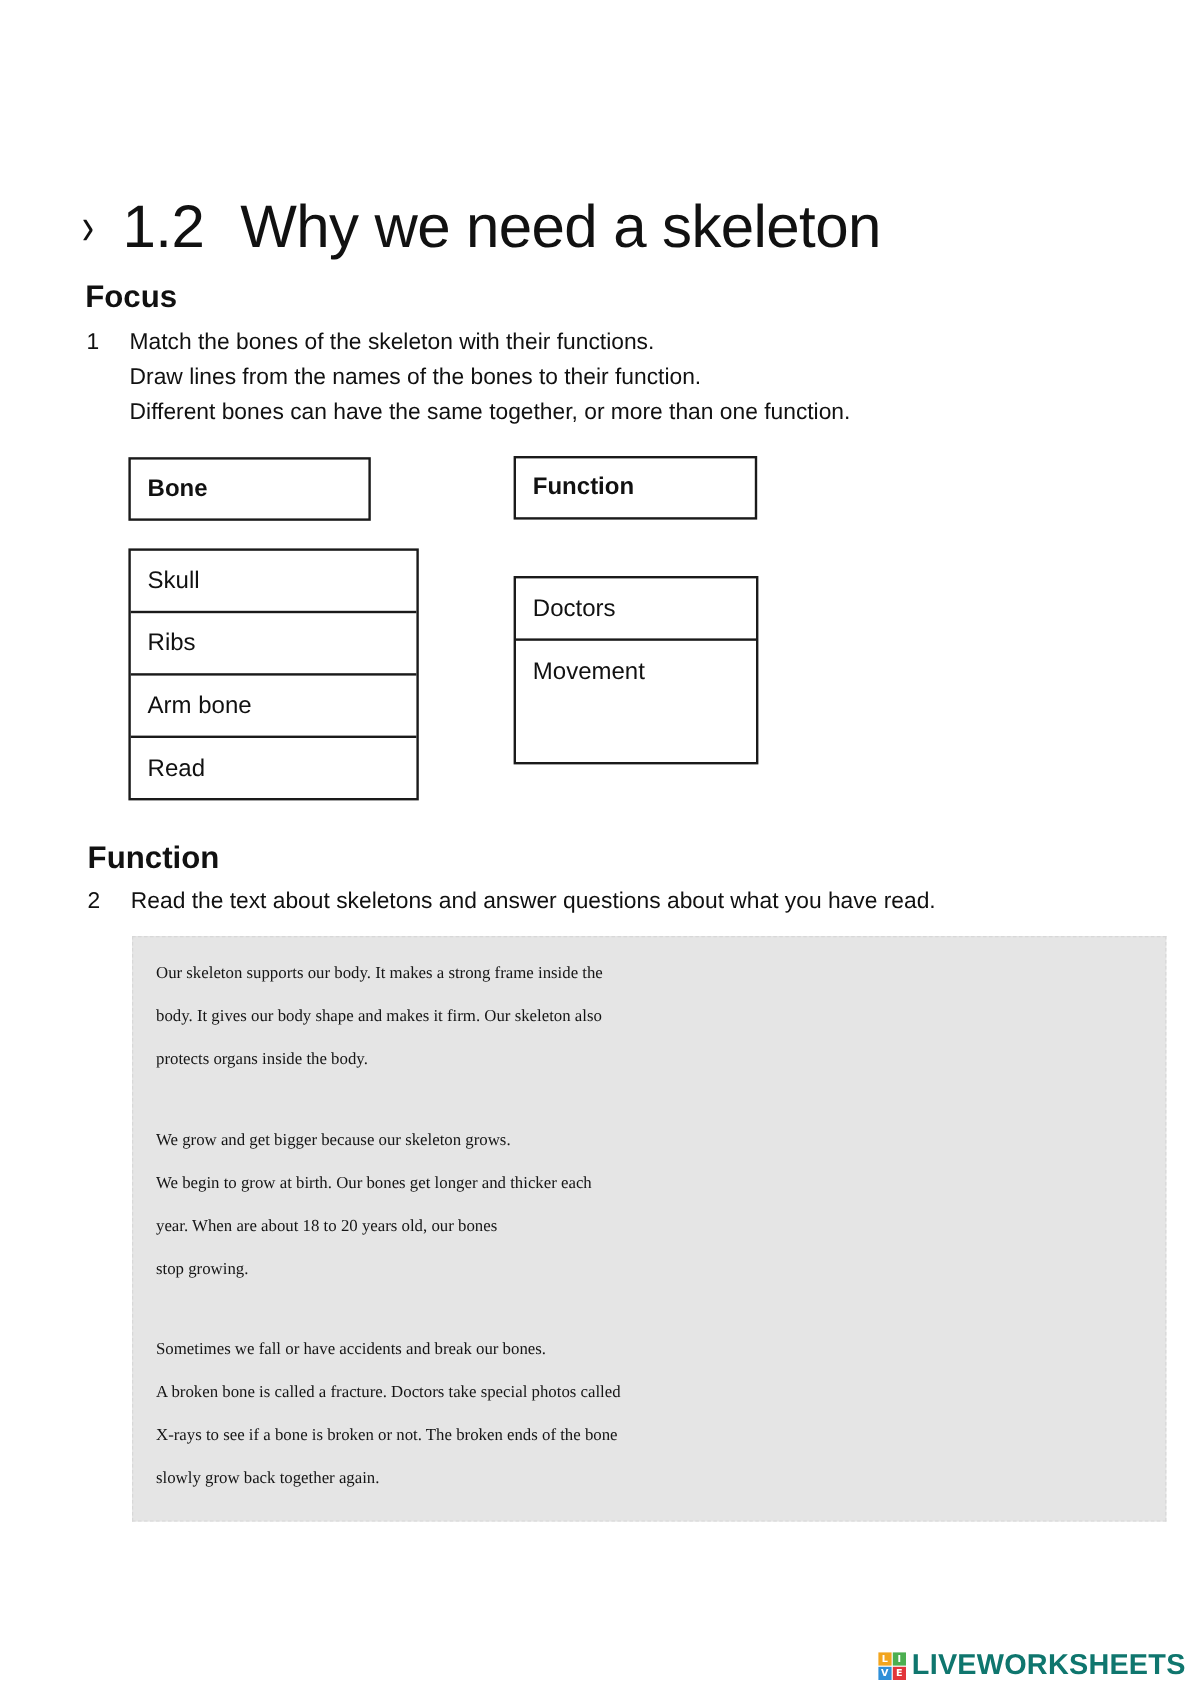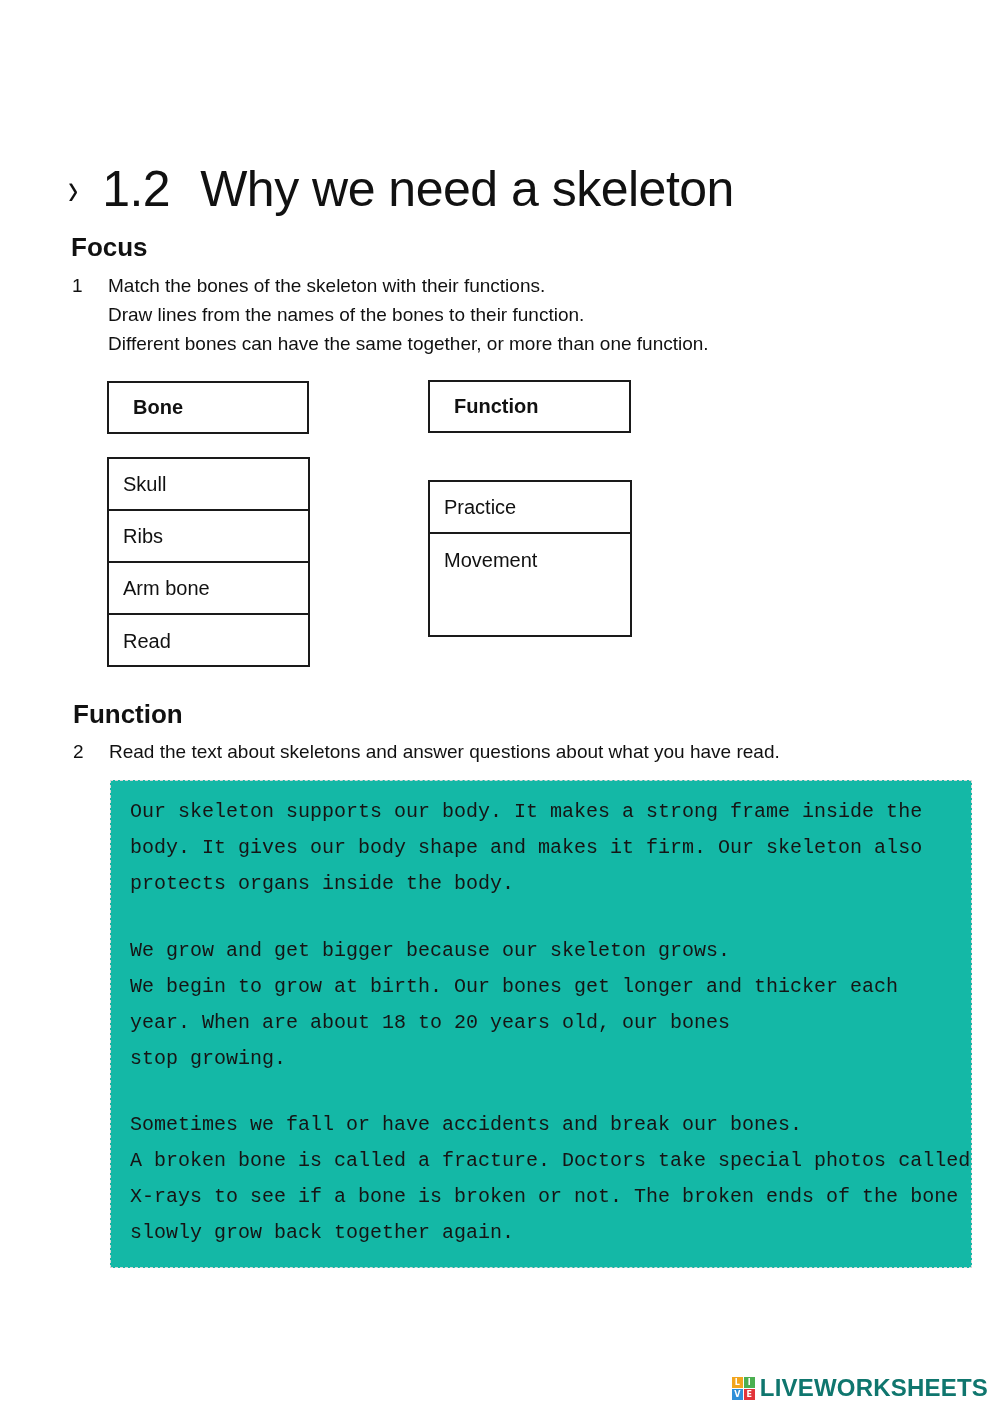--- a/index.html
+++ b/index.html
@@ -64,35 +64,35 @@
       height: 52px;
       display: flex;
       align-items: center;
       padding-left: 14px;
       font-size: 20px;
     }
     .box .cell:last-child { border-bottom: none; }
     .hdr-box {
       display: flex;
       align-items: center;
-      padding-left: 24px;
+      padding-left: 14px;
       font-size: 20px;
       font-weight: bold;
     }
     .reading {
       position: absolute;
       left: 110px;
       top: 780px;
       width: 862px;
       height: 488px;
-      background: #14b8a6;
+      background: #e5e5e5;
       border: 1px dashed #d8d8d8;
       box-sizing: border-box;
-      font-family: Liberation Mono, monospace;
-      font-size: 20px;
+      font-family: Liberation Serif, serif;
+      font-size: 14px;
       line-height: 36px;
       color: #151515;
     }
     .reading p {
       position: absolute;
       left: 19px;
       margin: 0;
       white-space: nowrap;
     }
     .reading .line { display: block; }
@@ -148,29 +148,29 @@
 </div>
 
 <div class="box hdr-box" style="left:107px; top:381px; width:202px; height:53px;">
   <span>Bone</span>
 </div>
 
 <div class="box hdr-box" style="left:428px; top:380px; width:203px; height:53px;">
   <span>Function</span>
 </div>
 
-<div class="box" style="left:107px; top:457px; width:203px; height:210px;">
+<div class="box" style="left:107px; top:457px; width:242px; height:210px;">
   <div class="cell">Skull</div>
   <div class="cell">Ribs</div>
   <div class="cell">Arm bone</div>
   <div class="cell">Read</div>
 </div>
 
 <div class="box" style="left:428px; top:480px; width:204px; height:157px;">
-  <div class="cell">Practice</div>
+  <div class="cell">Doctors</div>
   <div class="cell">Movement</div>
 </div>
 
 <h2 class="section-head" style="left:73px; top:699px;">Function</h2>
 
 <div class="instr" style="left:73px; top:737px; width:860px; height:30px;">
   <span class="qnum">2</span>
   <div class="lines">
     <div>Read the text about skeletons and answer questions about what you have read.</div>
   </div>

